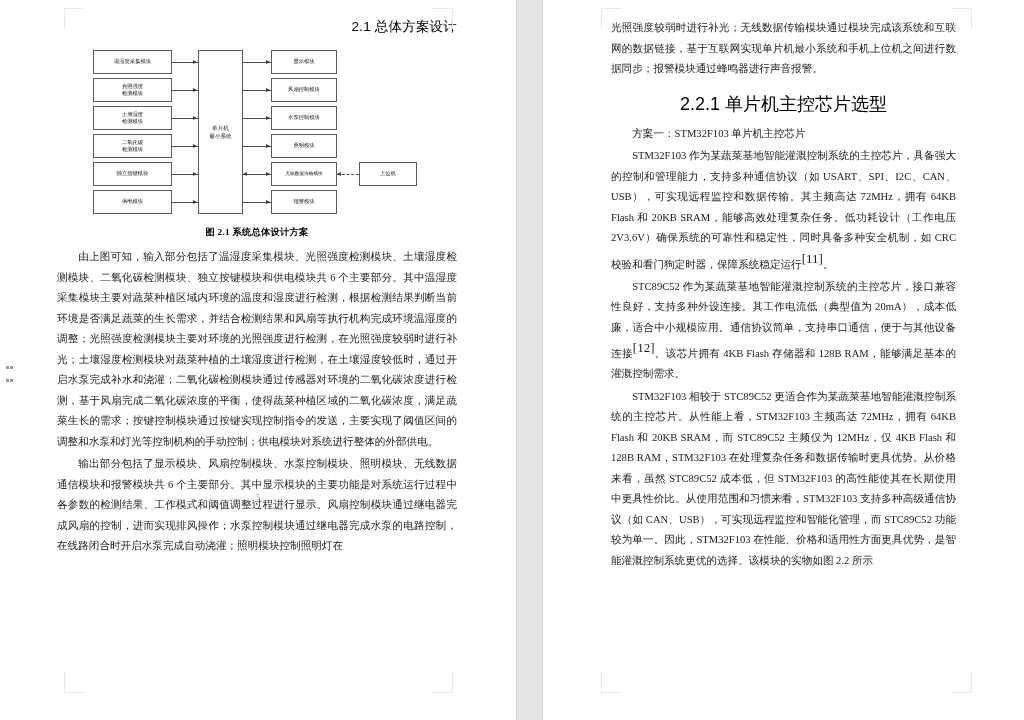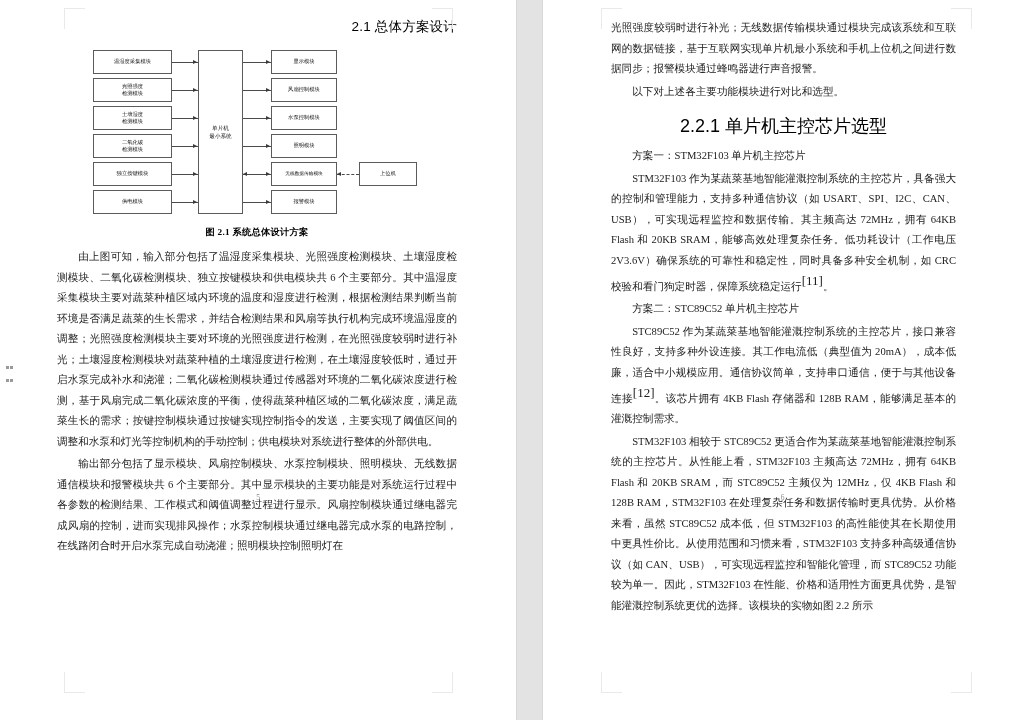--- a/index.html
+++ b/index.html
@@ -228,32 +228,30 @@
   <div class="page page-right">
     <div class="cm tl" style="left:60px;top:8px;"></div>
     <div class="cm tr" style="left:410px;top:8px;"></div>
     <div class="cm bl" style="left:60px;top:672px;"></div>
     <div class="cm br" style="left:410px;top:672px;"></div>
 
     <div class="col" style="left:70px;top:18px;width:345px;">
 
       <p class="body">光照强度较弱时进行补光；无线数据传输模块通过模块完成该系统和互联网的数据链接，基于互联网实现单片机最小系统和手机上位机之间进行数据同步；报警模块通过蜂鸣器进行声音报警。</p>
 
-      <p class="body indent">以下对上述各主要功能模块进行对比和选型。</p>
 
 
       <h3 class="subsec">2.2.1 单片机主控芯片选型</h3>
 
       <p class="body indent">方案一：STM32F103 单片机主控芯片</p>
 
       <p class="body indent">
         <span>STM32F103 作为某蔬菜基地智能灌溉控制系统的主控芯片，具备强大的控制和管理能力，支持多种通信协议（如 USART、SPI、I2C、CAN、USB），可实现远程监控和数据传输。其主频高达 72MHz，拥有 64KB Flash 和 20KB SRAM，能够高效处理复杂任务。低功耗设计（工作电压 2V3.6V）确保系统的可靠性和稳定性，同时具备多种安全机制，如 CRC 校验和看门狗定时器，保障系统稳定运行</span><sup>[11]</sup><span>。</span>
       </p>
 
-      <p class="body indent">方案二：STC89C52 单片机主控芯片</p>
 
       <p class="body indent">
         <span>STC89C52 作为某蔬菜基地智能灌溉控制系统的主控芯片，接口兼容性良好，支持多种外设连接。其工作电流低（典型值为 20mA），成本低廉，适合中小规模应用。通信协议简单，支持串口通信，便于与其他设备连接</span><sup>[12]</sup><span>。该芯片拥有 4KB Flash 存储器和 128B RAM，能够满足基本的灌溉控制需求。</span>
       </p>
 
       <p class="body indent">STM32F103 相较于 STC89C52 更适合作为某蔬菜基地智能灌溉控制系统的主控芯片。从性能上看，STM32F103 主频高达 72MHz，拥有 64KB Flash 和 20KB SRAM，而 STC89C52 主频仅为 12MHz，仅 4KB Flash 和 128B RAM，STM32F103 在处理复杂任务和数据传输时更具优势。从价格来看，虽然 STC89C52 成本低，但 STM32F103 的高性能使其在长期使用中更具性价比。从使用范围和习惯来看，STM32F103 支持多种高级通信协议（如 CAN、USB），可实现远程监控和智能化管理，而 STC89C52 功能较为单一。因此，STM32F103 在性能、价格和适用性方面更具优势，是智能灌溉控制系统更优的选择。该模块的实物如图 2.2 所示</p>
 
     </div>
 
     <div class="pgnum">6</div>

